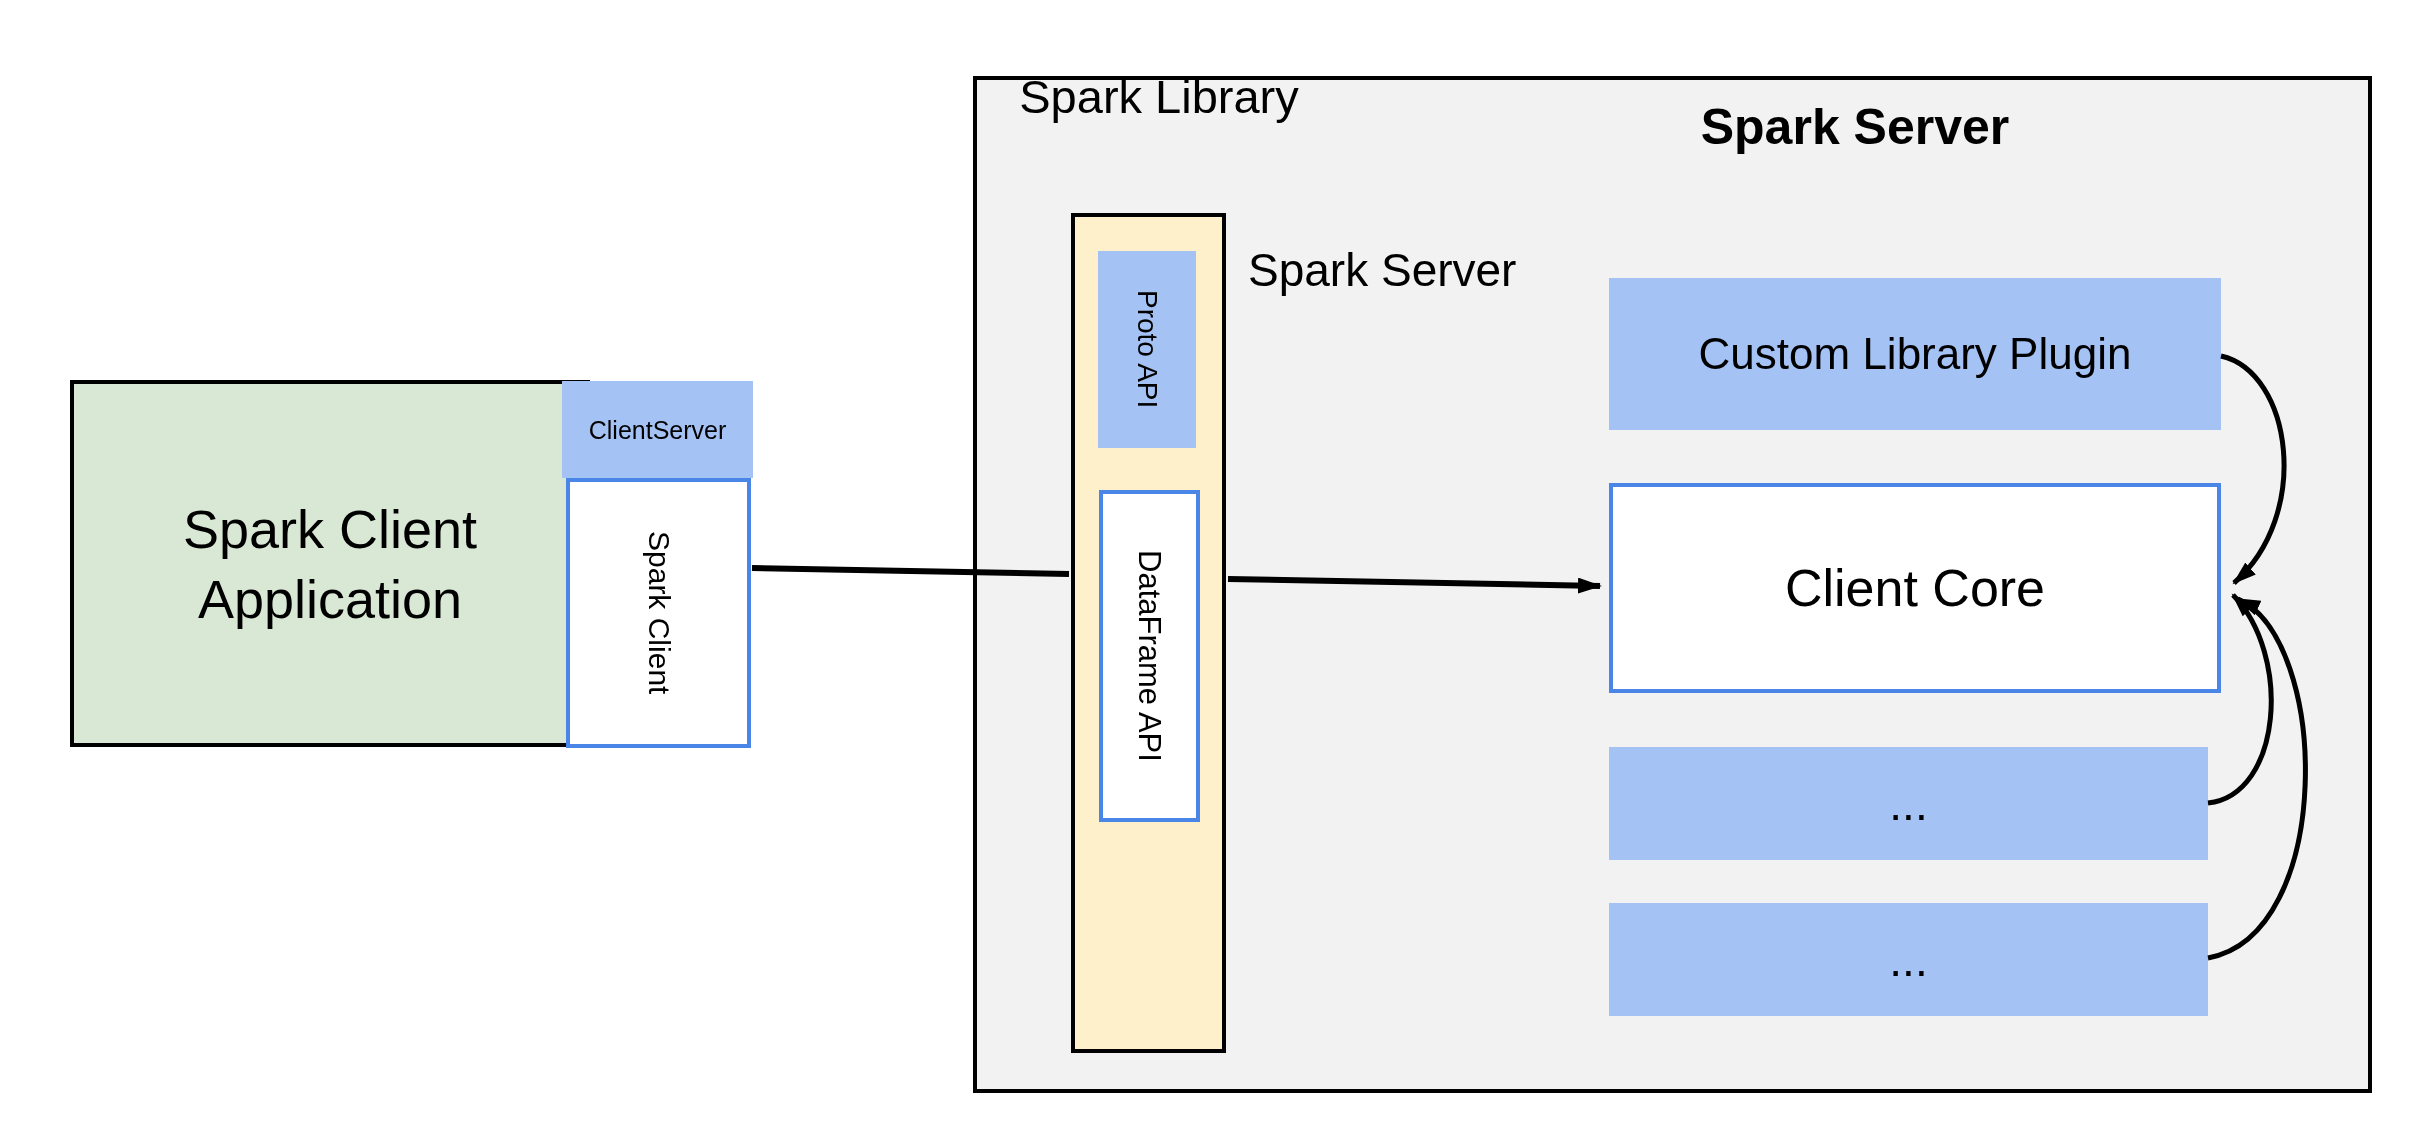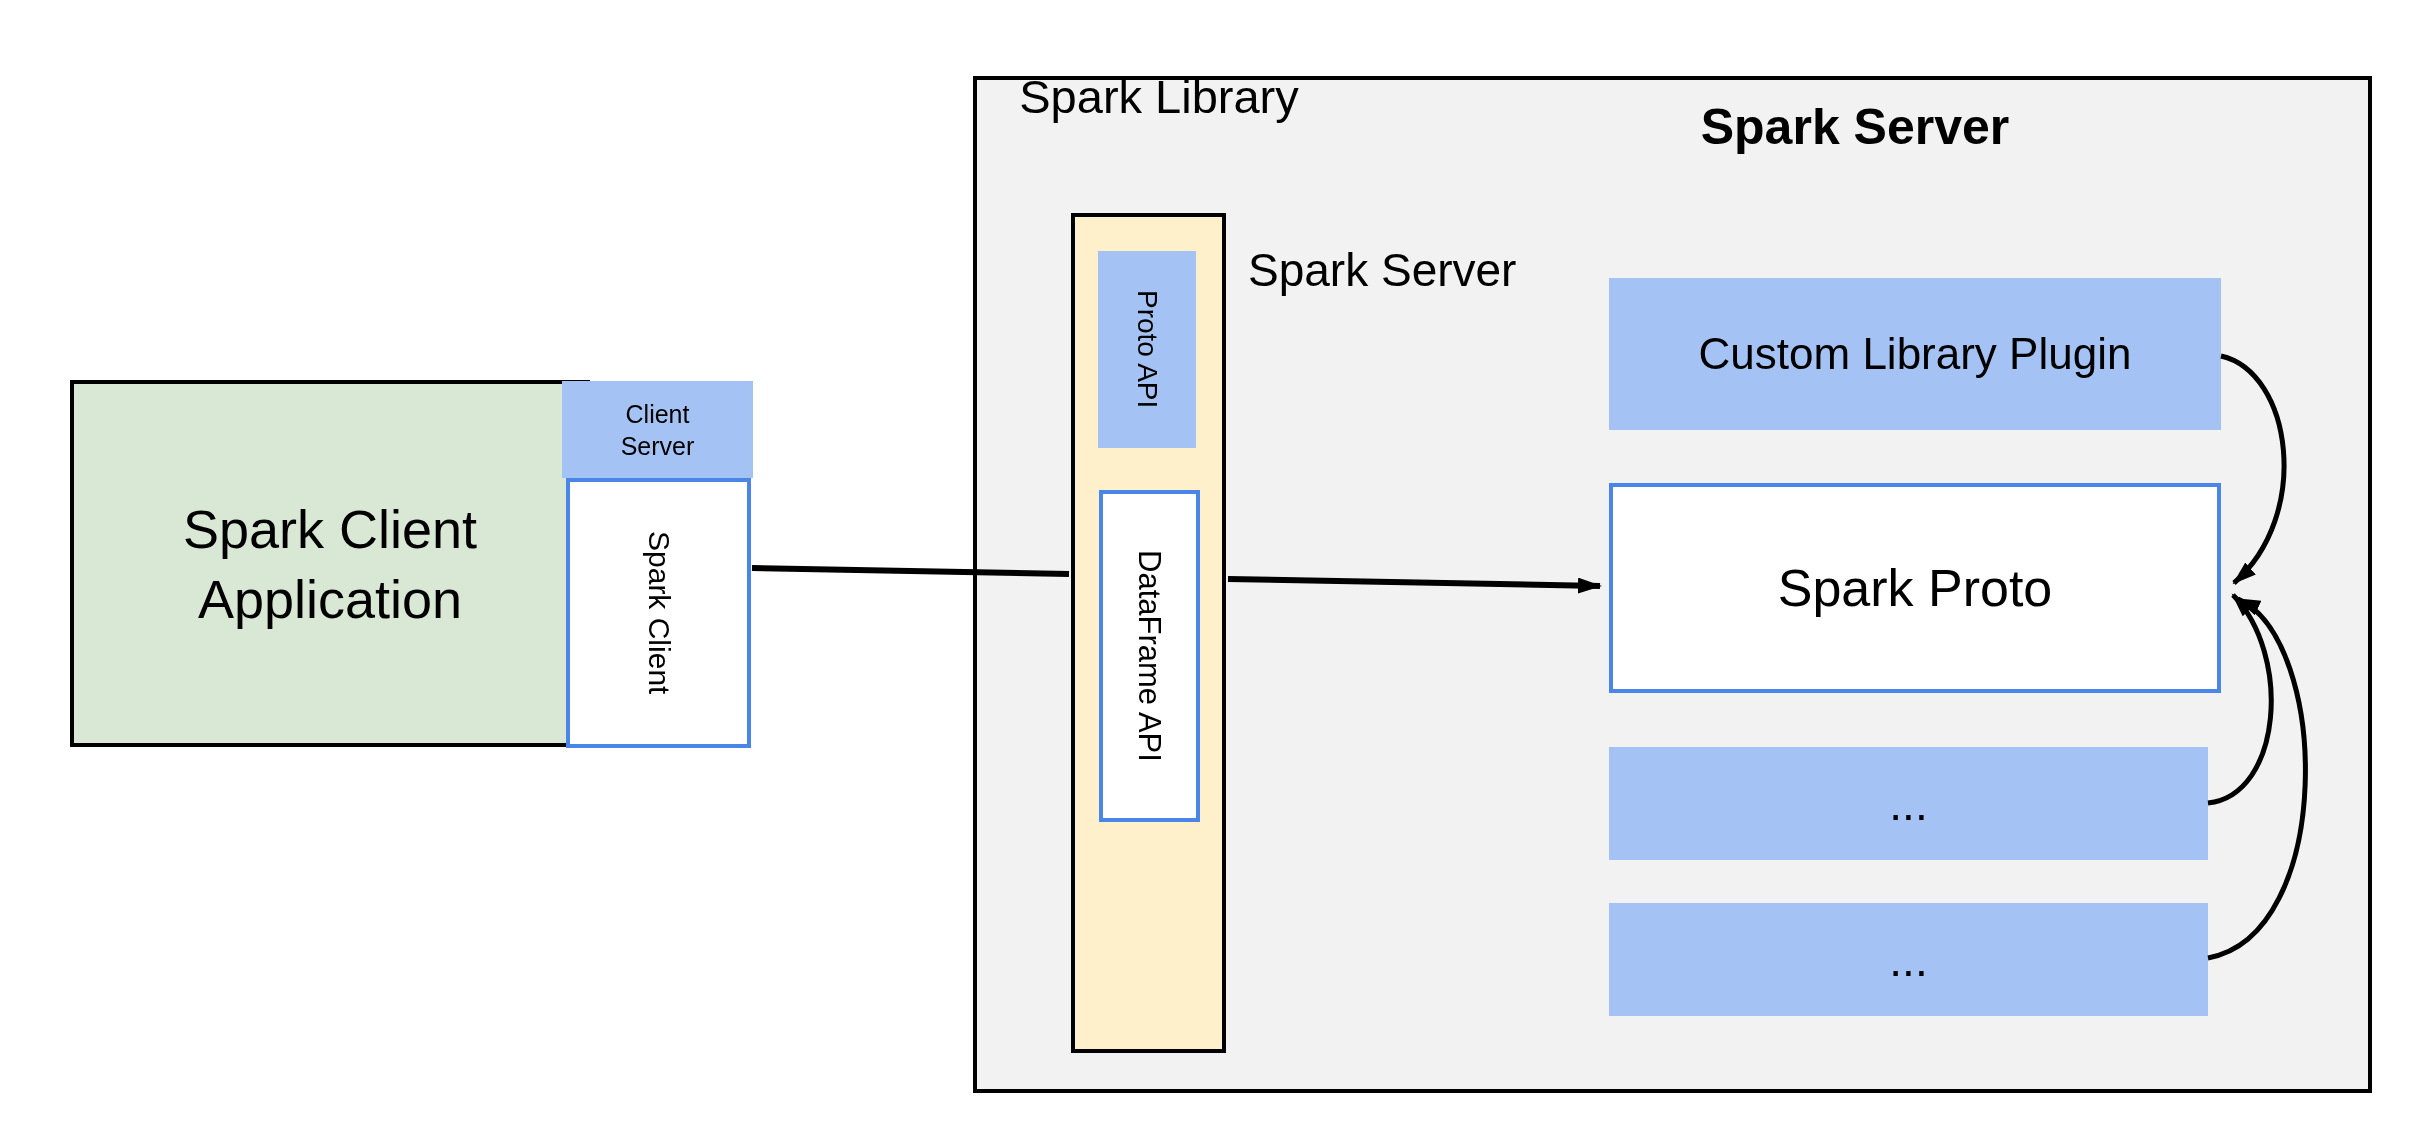--- a/index.html
+++ b/index.html
@@ -42,21 +42,21 @@
     left: 70px; top: 380px; width: 520px; height: 367px;
     font-size: 54px; line-height: 70px;
     z-index: 3;
     flex-direction: column;
   }
   .client-package {
     left: 562px; top: 381px; width: 191px; height: 97px;
     background: var(--accent-blue-fill);
     font-size: 25px; line-height: 32px;
     z-index: 4;
-    flex-direction: column;
+    flex-direction: row;
   }
   .spark-client-box {
     left: 566px; top: 478px; width: 185px; height: 270px;
     background: #fff;
     border: 4px solid var(--blue-border);
     font-size: 30px;
     z-index: 4;
   }
 
   
@@ -171,21 +171,21 @@
   </div>
 
   <div class="abs server-library-label">
     <div>Spark Server</div>
   </div>
 
   <div class="abs plugin-box flexc">
     <span>Custom Library Plugin</span>
   </div>
   <div class="abs core-box flexc">
-    <span>Spark Proto</span>
+    <span>Client Core</span>
   </div>
   <div class="abs module-box-1 flexc">
     <span>...</span>
   </div>
   <div class="abs module-box-2 flexc">
     <span>...</span>
   </div>
 
   <svg class="arrow-layer" viewBox="0 0 2435 1135" xmlns="http://www.w3.org/2000/svg">
     <defs>

